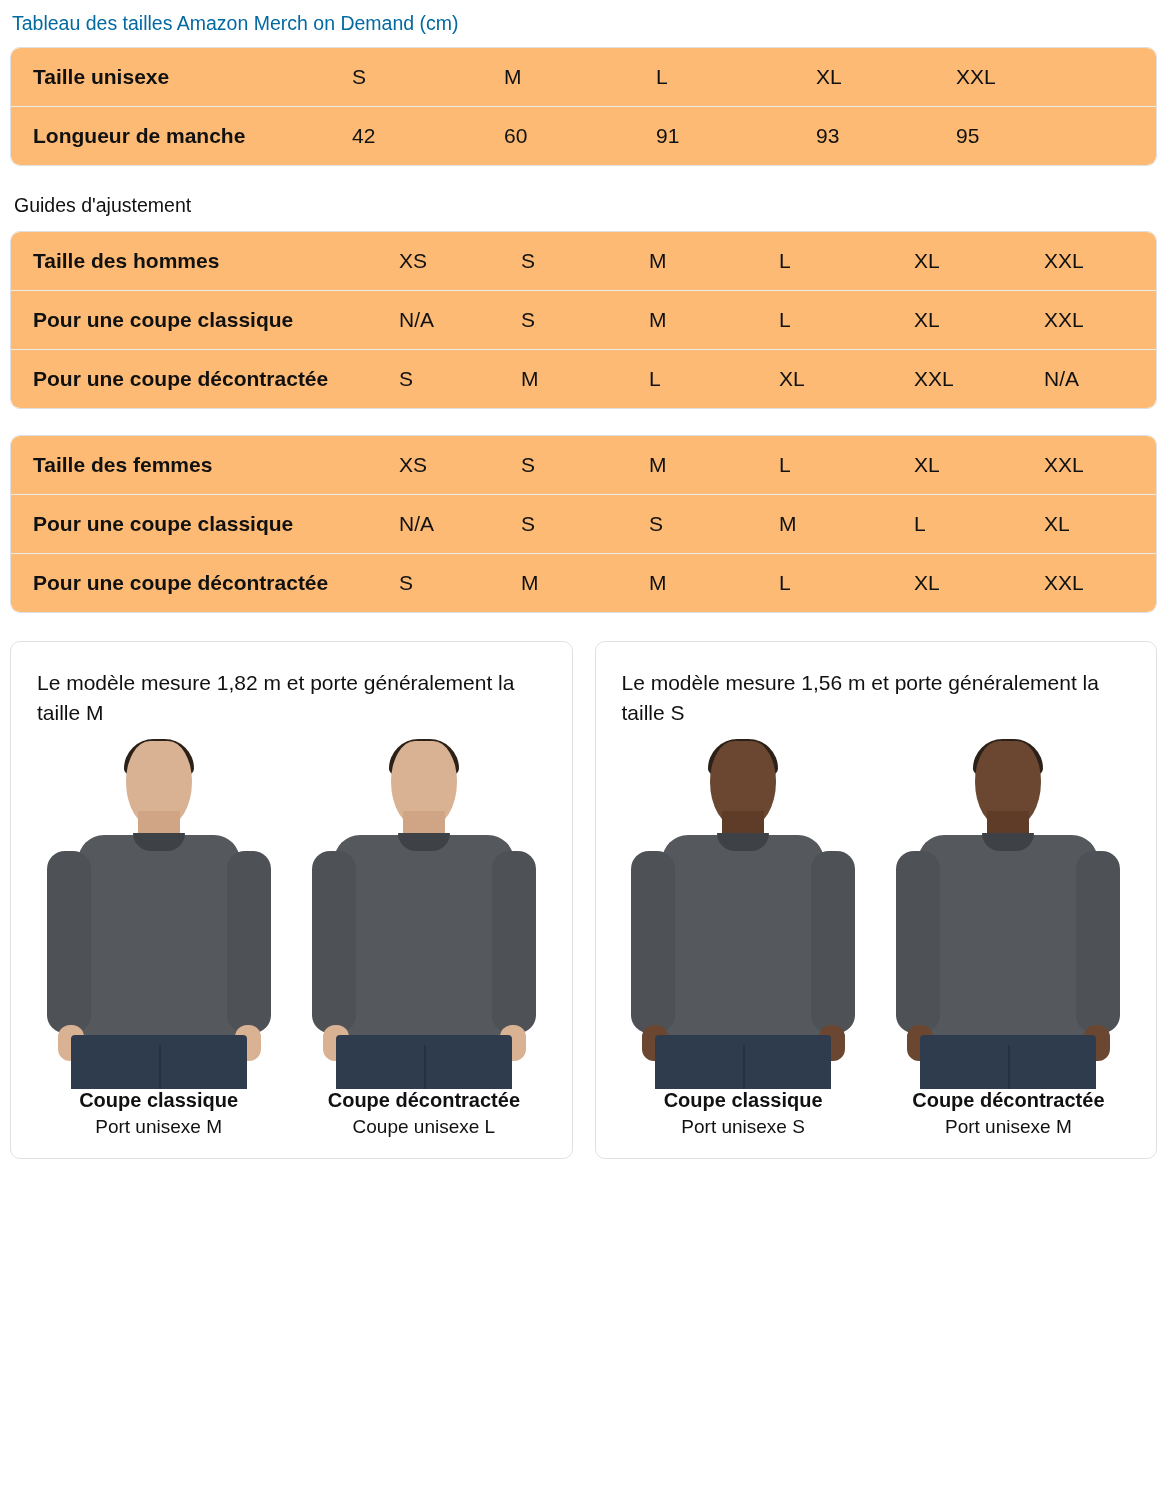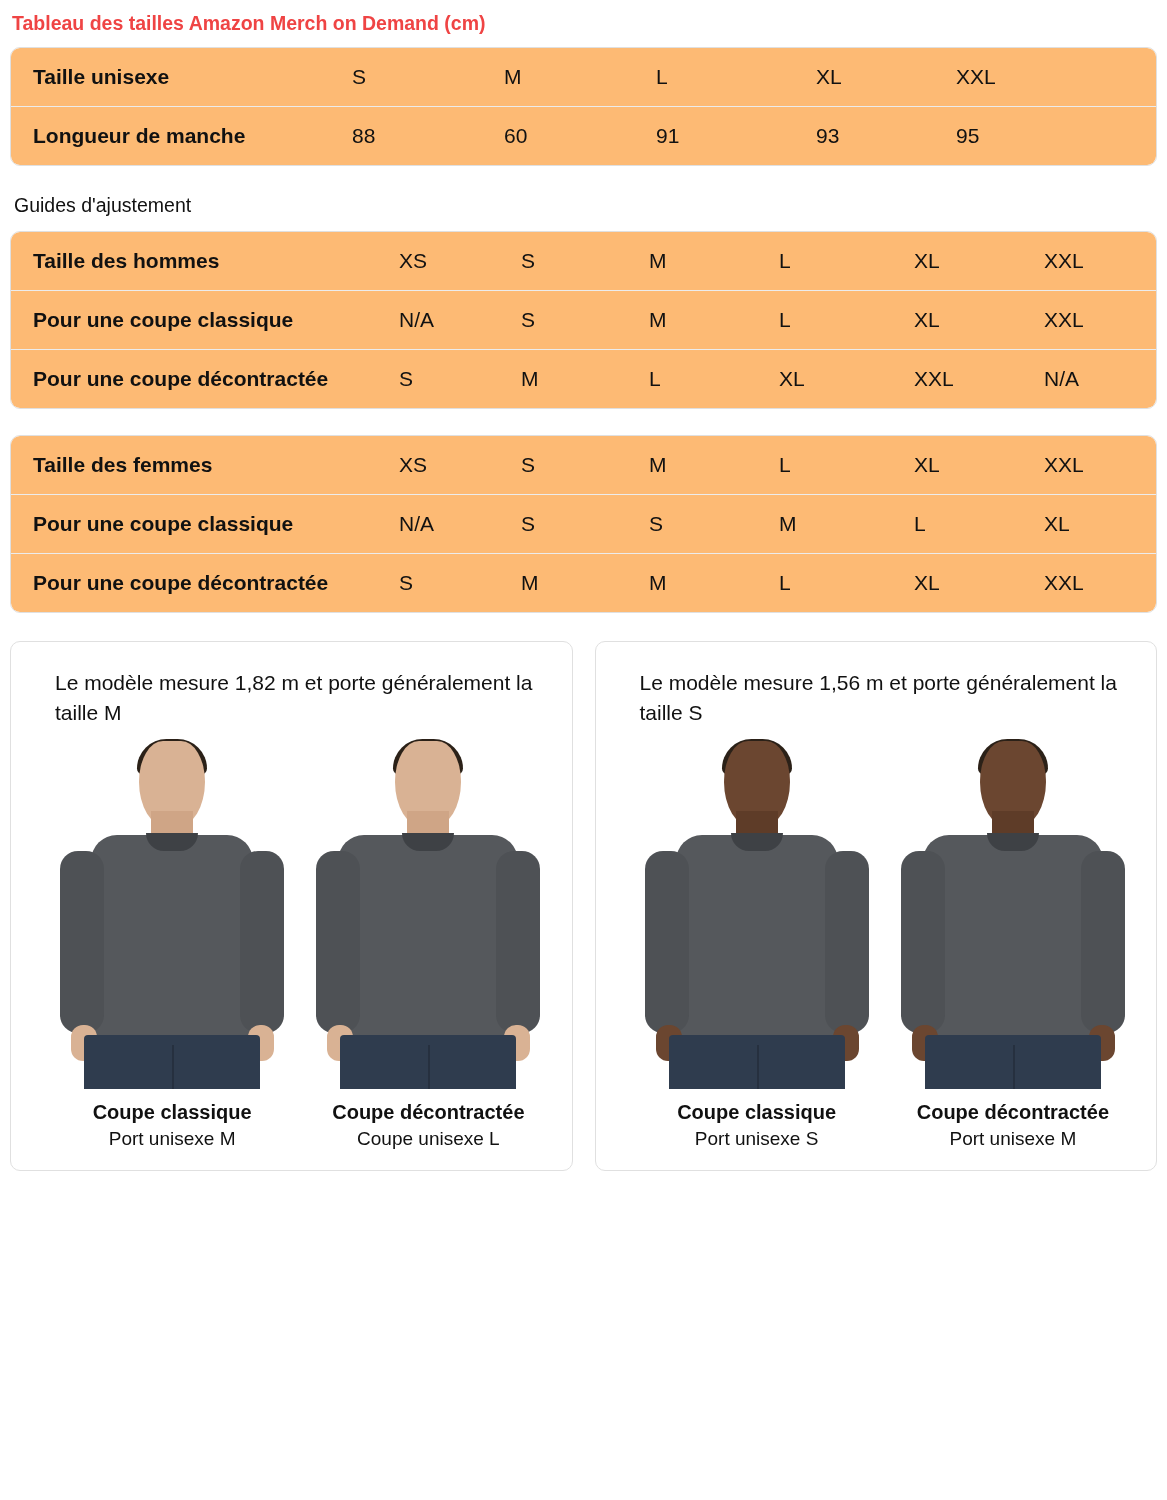--- a/index.html
+++ b/index.html
@@ -14,23 +14,23 @@
     font-family: "Liberation Sans", sans-serif;
     color: #111111;
     -webkit-font-smoothing: antialiased;
   }
   .page {
     width: 1167px;
     padding: 6px 10px 10px 10px;
   }
   .caption-top {
     font-size: 19.5px;
-    color: #ef4444;
+    color: #0369a1;
     margin: 6px 0 12px 2px;
-    font-weight: 700;
+    font-weight: 400;
   }
   .note {
     font-size: 17px;
     color: #111;
     margin: 14px 0 0 4px;
     font-weight: 400;
   }
   .section-title {
     font-size: 19.5px;
     color: #111;
@@ -88,21 +88,21 @@
 
   .models-row {
     display: flex;
     gap: 22px;
     margin-top: 28px;
   }
   .model-card {
     flex: 1 1 0;
     border: 1px solid #e0e0e0;
     border-radius: 10px;
-    padding: 26px 20px 20px 38px;
+    padding: 26px 20px 20px 20px;
     background: #fff;
   }
   .model-card .heading {
     font-size: 21px;
     line-height: 1.45;
     color: #111;
     margin: 0 0 10px 6px;
     font-weight: 400;
   }
   .figs {
@@ -118,21 +118,20 @@
   .fig .photo {
     width: 100%;
     height: 350px;
     position: relative;
     overflow: hidden;
   }
   .fig .cap1 {
     font-size: 20px;
     font-weight: 700;
     color: #111;
-    margin-top: 12px;
     text-align: center;
   }
   .fig .cap2 {
     font-size: 19px;
     font-weight: 400;
     color: #111;
     margin-top: 4px;
     text-align: left;
   }
 
@@ -250,21 +249,21 @@
         <tr>
           <td class="rowhead">Taille unisexe</td>
           <td>S</td>
           <td>M</td>
           <td>L</td>
           <td>XL</td>
           <td>XXL</td>
         </tr>
         <tr>
           <td class="rowhead">Longueur de manche</td>
-          <td>88</td>
+          <td>42</td>
           <td>60</td>
           <td>91</td>
           <td>93</td>
           <td>95</td>
         </tr>
       </tbody>
     </table>
   </div>
 
 

